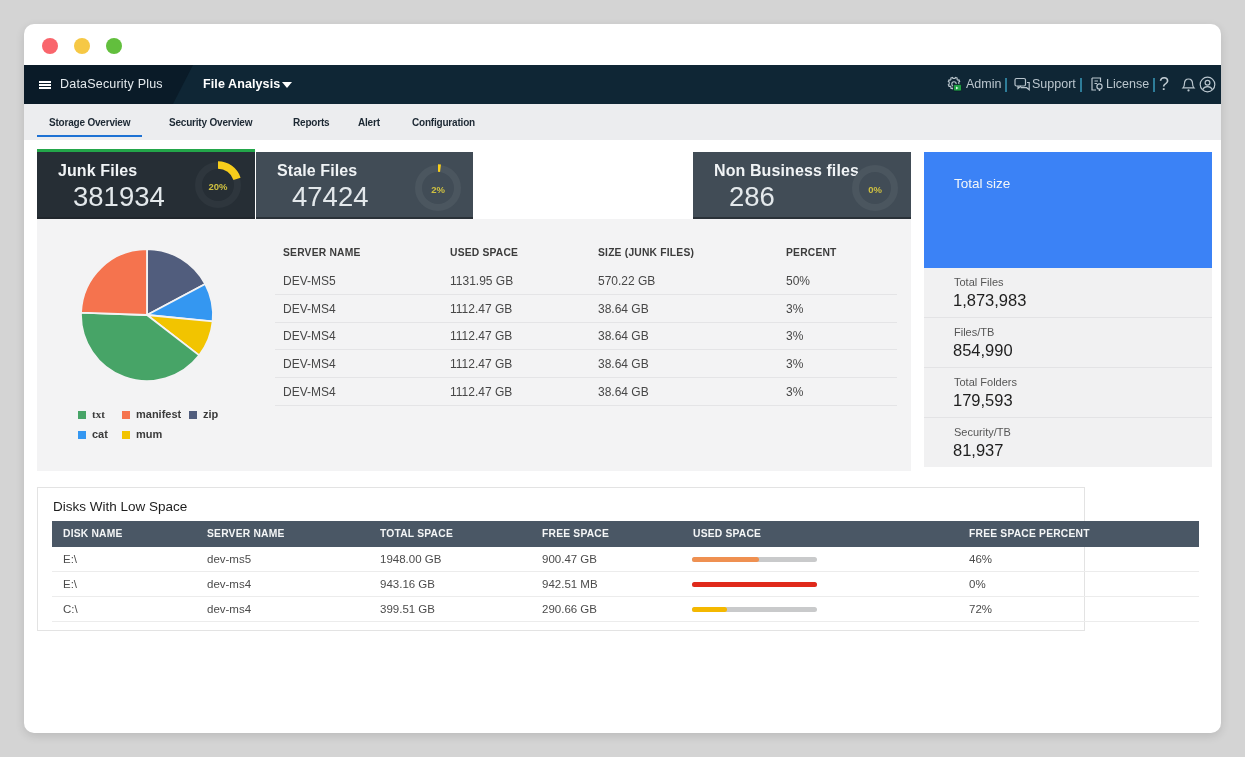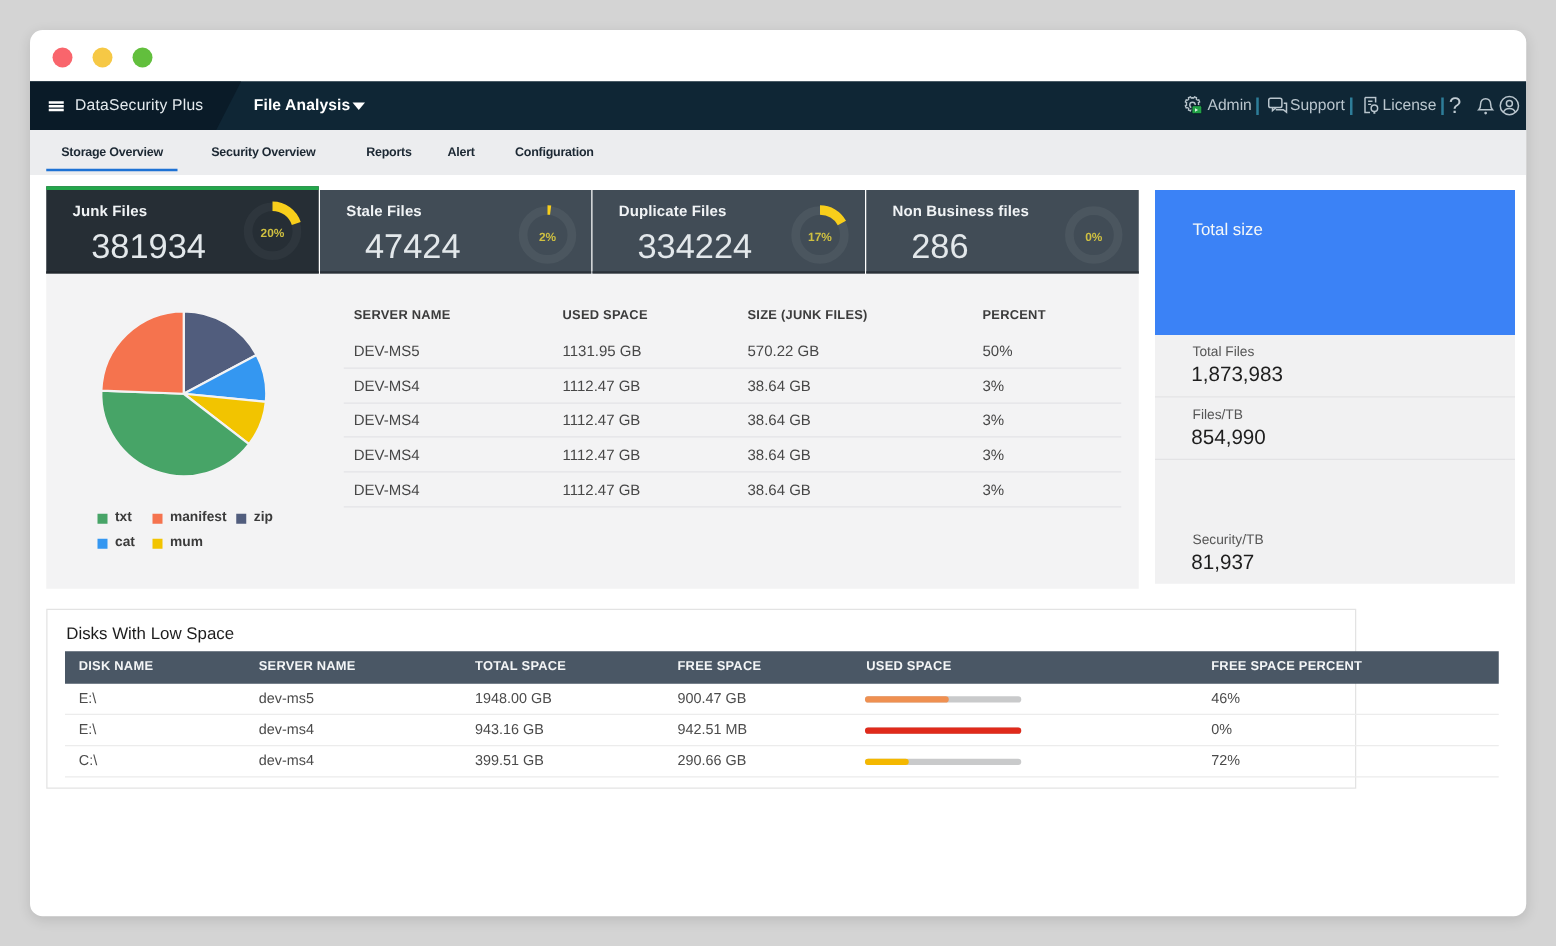--- a/index.html
+++ b/index.html
@@ -21,21 +21,21 @@
 .nav-right { position:absolute; left:0; top:0; width:1197px; height:39px; color:#bac6ce; font-size:12.5px; }
 .nav-right .sep { position:absolute; width:2px; height:14px; background:#2e7d99; top:13px; }
 .nav-right .lbl { position:absolute; top:0; line-height:39px; }
 .nav-right svg { position:absolute; display:block; }
 
 .tabs { position:absolute; left:0; top:80px; width:1197px; height:36px; background:#ecedef; }
 .tab { position:absolute; top:0; height:36px; line-height:37px; font-size:10px; font-weight:bold; letter-spacing:-0.2px; color:#1c2833; }
 .tab.active:after { content:""; position:absolute; left:-12px; right:-12px; bottom:3px; height:2.5px; background:#1e72d4; }
 
 .card { position:absolute; height:67px; width:218px; background:#414c56; border-bottom:2px solid #2a3138; }
-.card .lab { position:absolute; left:21px; top:10px; font-size:12px; font-weight:bold; color:#f0f3f5; letter-spacing:0.1px; }
+.card .lab { position:absolute; left:21px; top:10px; font-size:16px; font-weight:bold; color:#f0f3f5; letter-spacing:0.1px; }
 .card .val { position:absolute; left:36px; top:29px; font-size:27.5px; color:#e3e8eb; letter-spacing:0; }
 .card svg { position:absolute; top:6px; }
 .gaugepct { font-size:9.5px; fill:#cfc041; font-weight:bold; }
 
 .panelbody { position:absolute; left:13px; top:195px; width:874px; height:252px; background:#f3f3f4; }
 
 .jt { position:absolute; font-size:12px; color:#474747; }
 .jt.hd { font-size:10.3px; font-weight:bold; color:#3c3c3c; letter-spacing:0.2px; }
 .jrow-line { position:absolute; left:238px; width:622px; height:1px; background:#e4e4e6; }
 
@@ -129,48 +129,39 @@
   </div>
   <div class="card" style="left:232px; top:128px; width:217px;">
     <div class="lab">Stale Files</div>
     <div class="val">47424</div>
     <svg width="60" height="60" viewBox="0 0 60 60" style="left:152px;">
       <circle cx="30" cy="30" r="19.5" fill="none" stroke="#4b565f" stroke-width="7"></circle>
       <path d="M30.00,10.00 A20,20 0 0 1 32.51,10.16" fill="none" stroke="#f8ce1b" stroke-width="7.5"></path>
       <text x="30" y="34.5" text-anchor="middle" class="gaugepct">2%</text>
     </svg>
   </div>
-  <div class="card" style="left:450px; top:128px;">
-    <div class="lab">Duplicate Files</div>
-    <div class="val">334224</div>
-    <svg width="60" height="60" viewBox="0 0 60 60" style="left:152px;">
-      <circle cx="30" cy="30" r="19.5" fill="none" stroke="#4b565f" stroke-width="7"></circle>
-      <path d="M30.00,10.00 A20,20 0 0 1 47.53,20.36" fill="none" stroke="#f8ce1b" stroke-width="7.5"></path>
-      <text x="30" y="34.5" text-anchor="middle" class="gaugepct">17%</text>
-    </svg>
-  </div>
   <div class="card" style="left:669px; top:128px; width:218px;">
     <div class="lab">Non Business files</div>
     <div class="val">286</div>
     <svg width="60" height="60" viewBox="0 0 60 60" style="left:152px;">
       <circle cx="30" cy="30" r="19.5" fill="none" stroke="#4b565f" stroke-width="7"></circle>
       <text x="30" y="34.5" text-anchor="middle" class="gaugepct">0%</text>
     </svg>
   </div>
 
   <div class="panelbody">
     <svg width="140" height="140" viewBox="0 0 140 140" style="position:absolute; left:40px; top:26px;">
       <path d="M70,70 L70.00,4.00 A66,66 0 0 1 128.27,39.01 Z" fill="#515d7d" stroke="#f3f3f4" stroke-width="1.8"></path>
       <path d="M70,70 L128.27,39.01 A66,66 0 0 1 135.69,76.44 Z" fill="#3497f1" stroke="#f3f3f4" stroke-width="1.8"></path>
       <path d="M70,70 L135.69,76.44 A66,66 0 0 1 122.22,110.36 Z" fill="#f2c400" stroke="#f3f3f4" stroke-width="1.8"></path>
       <path d="M70,70 L122.22,110.36 A66,66 0 0 1 4.04,67.58 Z" fill="#47a467" stroke="#f3f3f4" stroke-width="1.8"></path>
       <path d="M70,70 L4.04,67.58 A66,66 0 0 1 70.00,4.00 Z" fill="#f5734e" stroke="#f3f3f4" stroke-width="1.8"></path>
     </svg>
     <div class="leg" style="left:41px; top:192px; background:#47a467;"></div>
-      <div class="legt" style="left:55px; top:189px;">txt</div>
+      <div class="legt" style="left:55px; top:189px;font-family:Liberation Serif, serif;">txt</div>
     <div class="leg" style="left:85px; top:192px; background:#f5734e;"></div>
       <div class="legt" style="left:99px; top:189px;">manifest</div>
     <div class="leg" style="left:152px; top:192px; background:#515d7d;"></div>
       <div class="legt" style="left:166px; top:189px;">zip</div>
     <div class="leg" style="left:41px; top:212px; background:#3497f1;"></div>
       <div class="legt" style="left:55px; top:209px;">cat</div>
     <div class="leg" style="left:85px; top:212px; background:#f2c400;"></div>
       <div class="legt" style="left:99px; top:209px;">mum</div>
 
     <div class="jt hd" style="left:246px; top:28px;">SERVER NAME</div>
@@ -210,20 +201,24 @@
       <div class="t1">Total size</div>
     </div>
     <div class="rrow" style="top:116px;">
         <div class="l">Total Files</div>
         <div class="v">1,873,983</div>
       </div>
     <div class="rrow" style="top:166px;">
         <div class="l">Files/TB</div>
         <div class="v">854,990</div>
       </div>
+    <div class="rrow" style="top:216px;">
+        <div class="l">Total Folders</div>
+        <div class="v">179,593</div>
+      </div>
     <div class="rrow" style="top:266px; border-bottom:none;">
         <div class="l">Security/TB</div>
         <div class="v">81,937</div>
       </div>
   </div>
 
   <div class="dcard">
     <div class="title">Disks With Low Space</div>
     <div class="dhead">
       <span style="left:11px;">DISK NAME</span>

